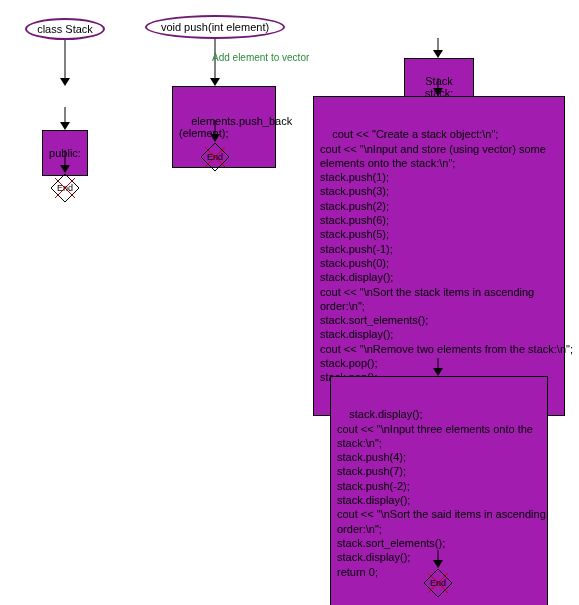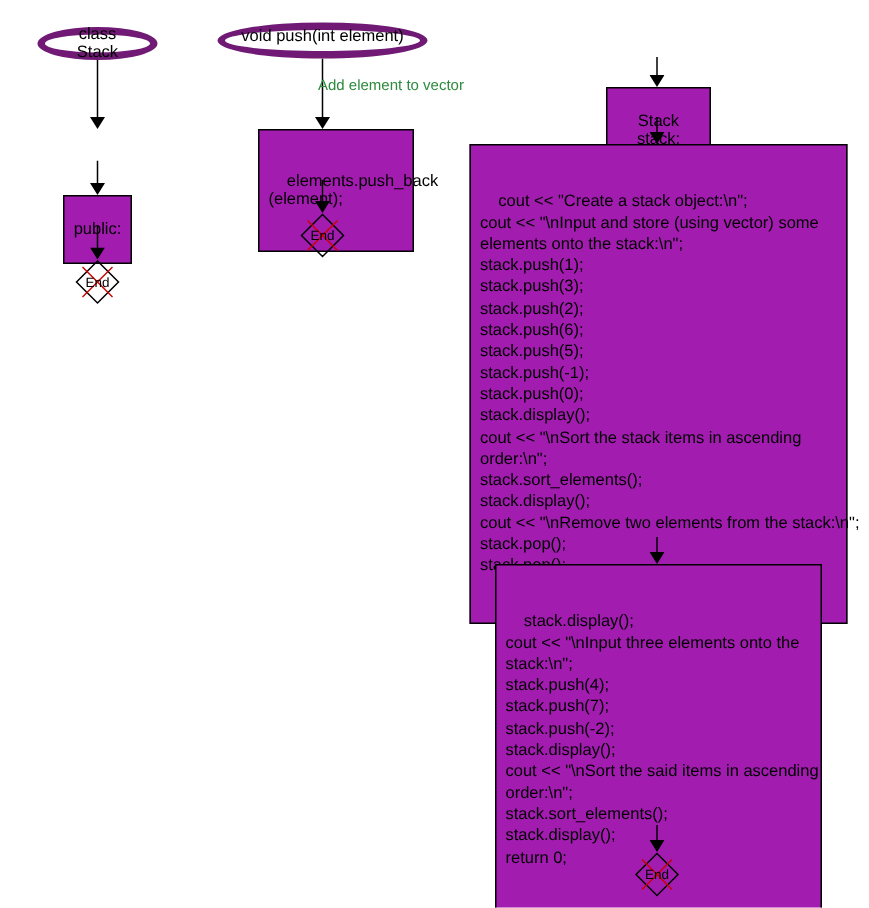--- a/index.html
+++ b/index.html
@@ -15,21 +15,21 @@
     position: relative;
     width: 560px;
     height: 585px;
   }
   .node {
     position: absolute;
     box-sizing: border-box;
     text-align: center;
   }
   .ellipse {
-    border: 5px solid #701a75;
+    border: 2px solid #701a75;
     border-radius: 50%;
     padding: 4px 8px;
     background: #fff;
     display: flex;
     align-items: center;
     justify-content: center;
   }
   .rect {
     border: 1px solid #000;
     padding: 16px 6px;

